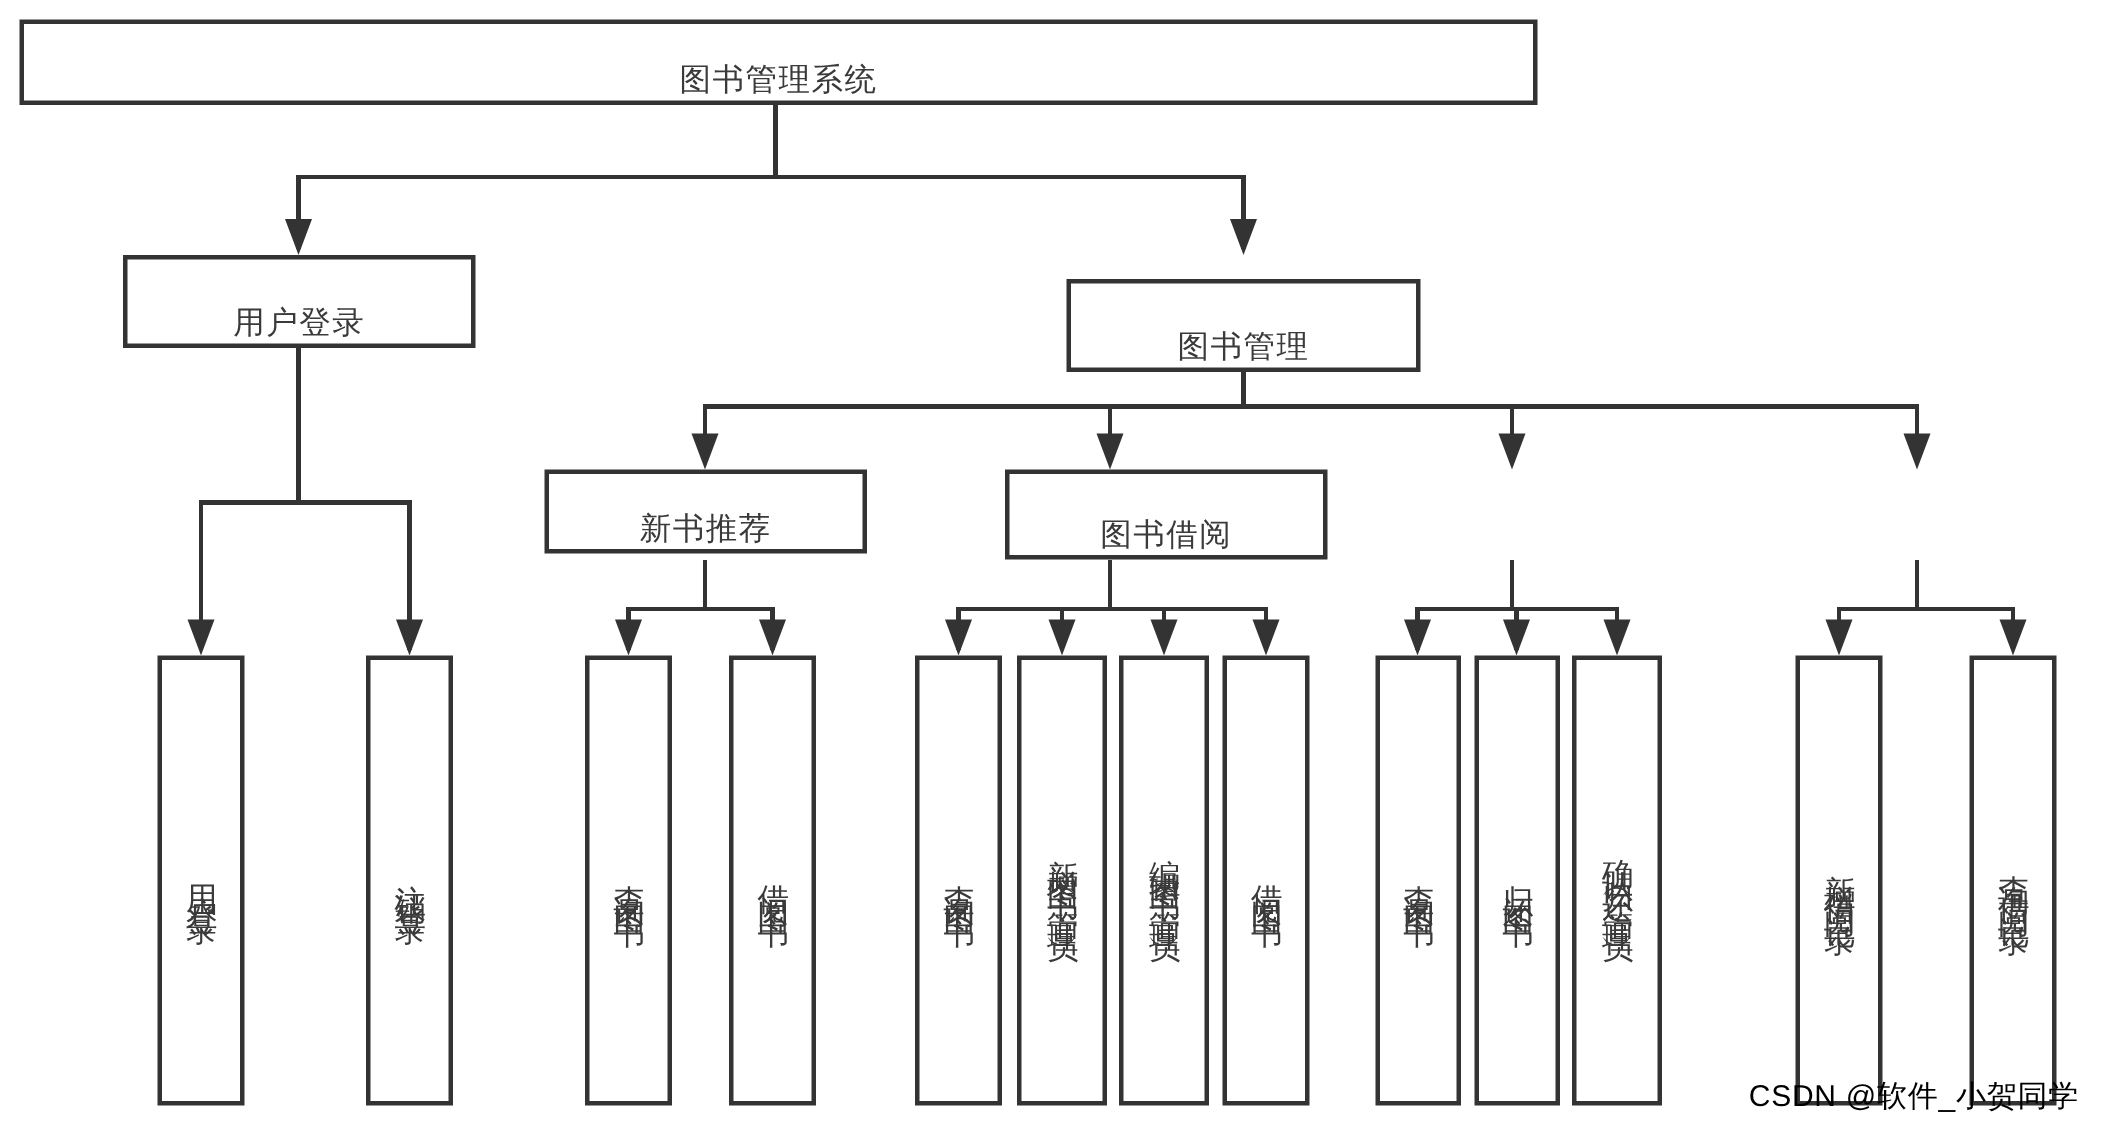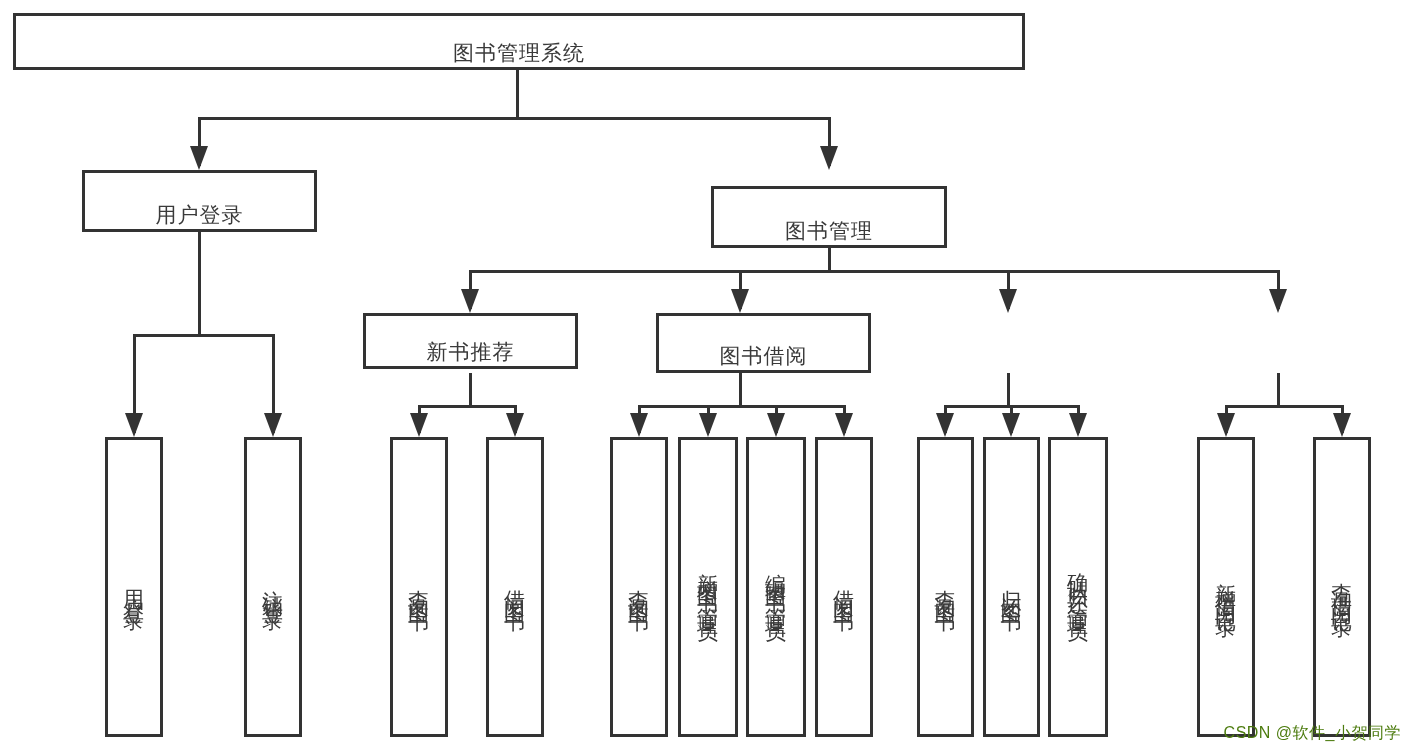--- a/index.html
+++ b/index.html
@@ -41,25 +41,25 @@
   .vtext {
     writing-mode: vertical-rl;
     text-orientation: mixed;
     font-size: 21px;
     line-height: 1;
     letter-spacing: 7px;
     white-space: nowrap;
   }
   #watermark {
     position: absolute;
-    right: 4px;
+    right: 19px;
     bottom: 3px;
-    font-size: 16px;
+    font-size: 20px;
     letter-spacing: 0.5px;
-    color: #4d7c0f;
+    color: #000000;
     z-index: 5;
   }
 </style>
 </head>
 <body>
 
 <div id="stage">
 
   <svg id="connectors" viewBox="0 0 1405 747" xmlns="http://www.w3.org/2000/svg" stroke="#333333" stroke-width="3" fill="none" shape-rendering="crispEdges">
 
@@ -144,21 +144,21 @@
   <div class="box" style="left:82px; top:170px; width:235px; height:62px;">
     <span>用户登录</span>
   </div>
   <div class="box" style="left:711px; top:170px; width:236px; height:62px;margin-top:16px;">
     <span>图书管理</span>
   </div>
 
   <div class="box" style="left:363px; top:313px; width:215px; height:56px;">
     <span>新书推荐</span>
   </div>
-  <div class="box" style="left:656px; top:313px; width:215px; height:60px;font-family:Liberation Mono, monospace;">
+  <div class="box" style="left:670px; top:313px; width:215px; height:60px;font-family:Liberation Mono, monospace;">
     <span>图书借阅</span>
   </div>
 
   <div class="vbox" style="left:105px; top:437px; width:58px; height:300px;">
     <span class="vtext">用户登录</span>
   </div>
   <div class="vbox" style="left:244px; top:437px; width:58px; height:300px;">
     <span class="vtext">注销登录</span>
   </div>
 

